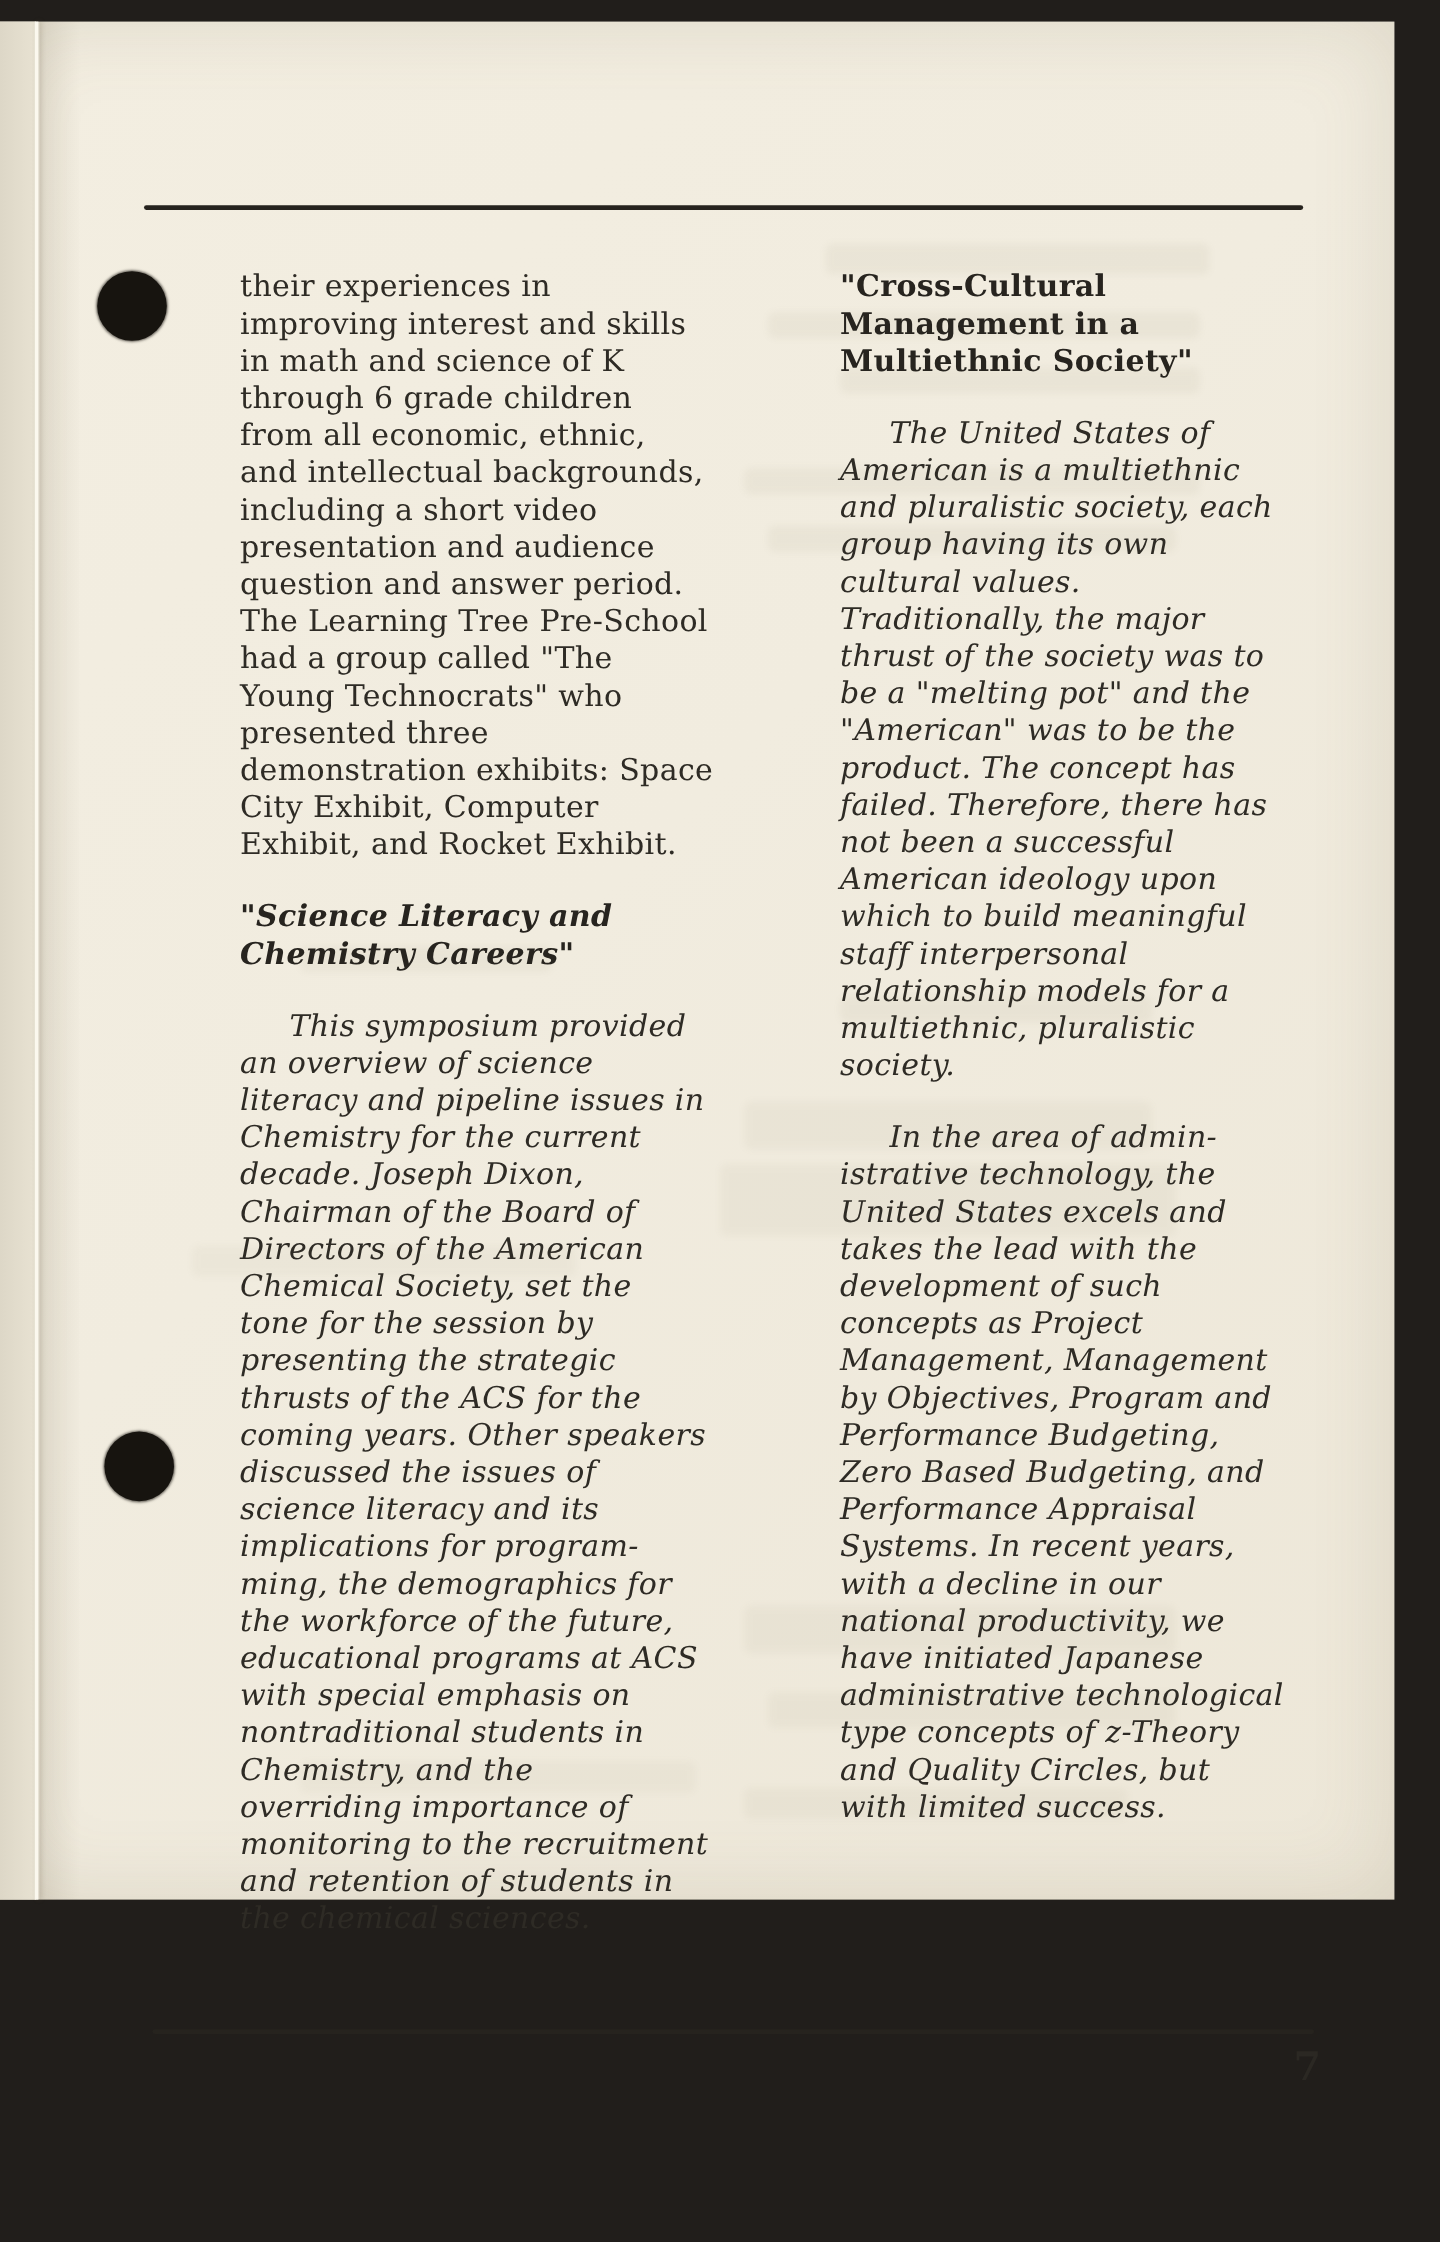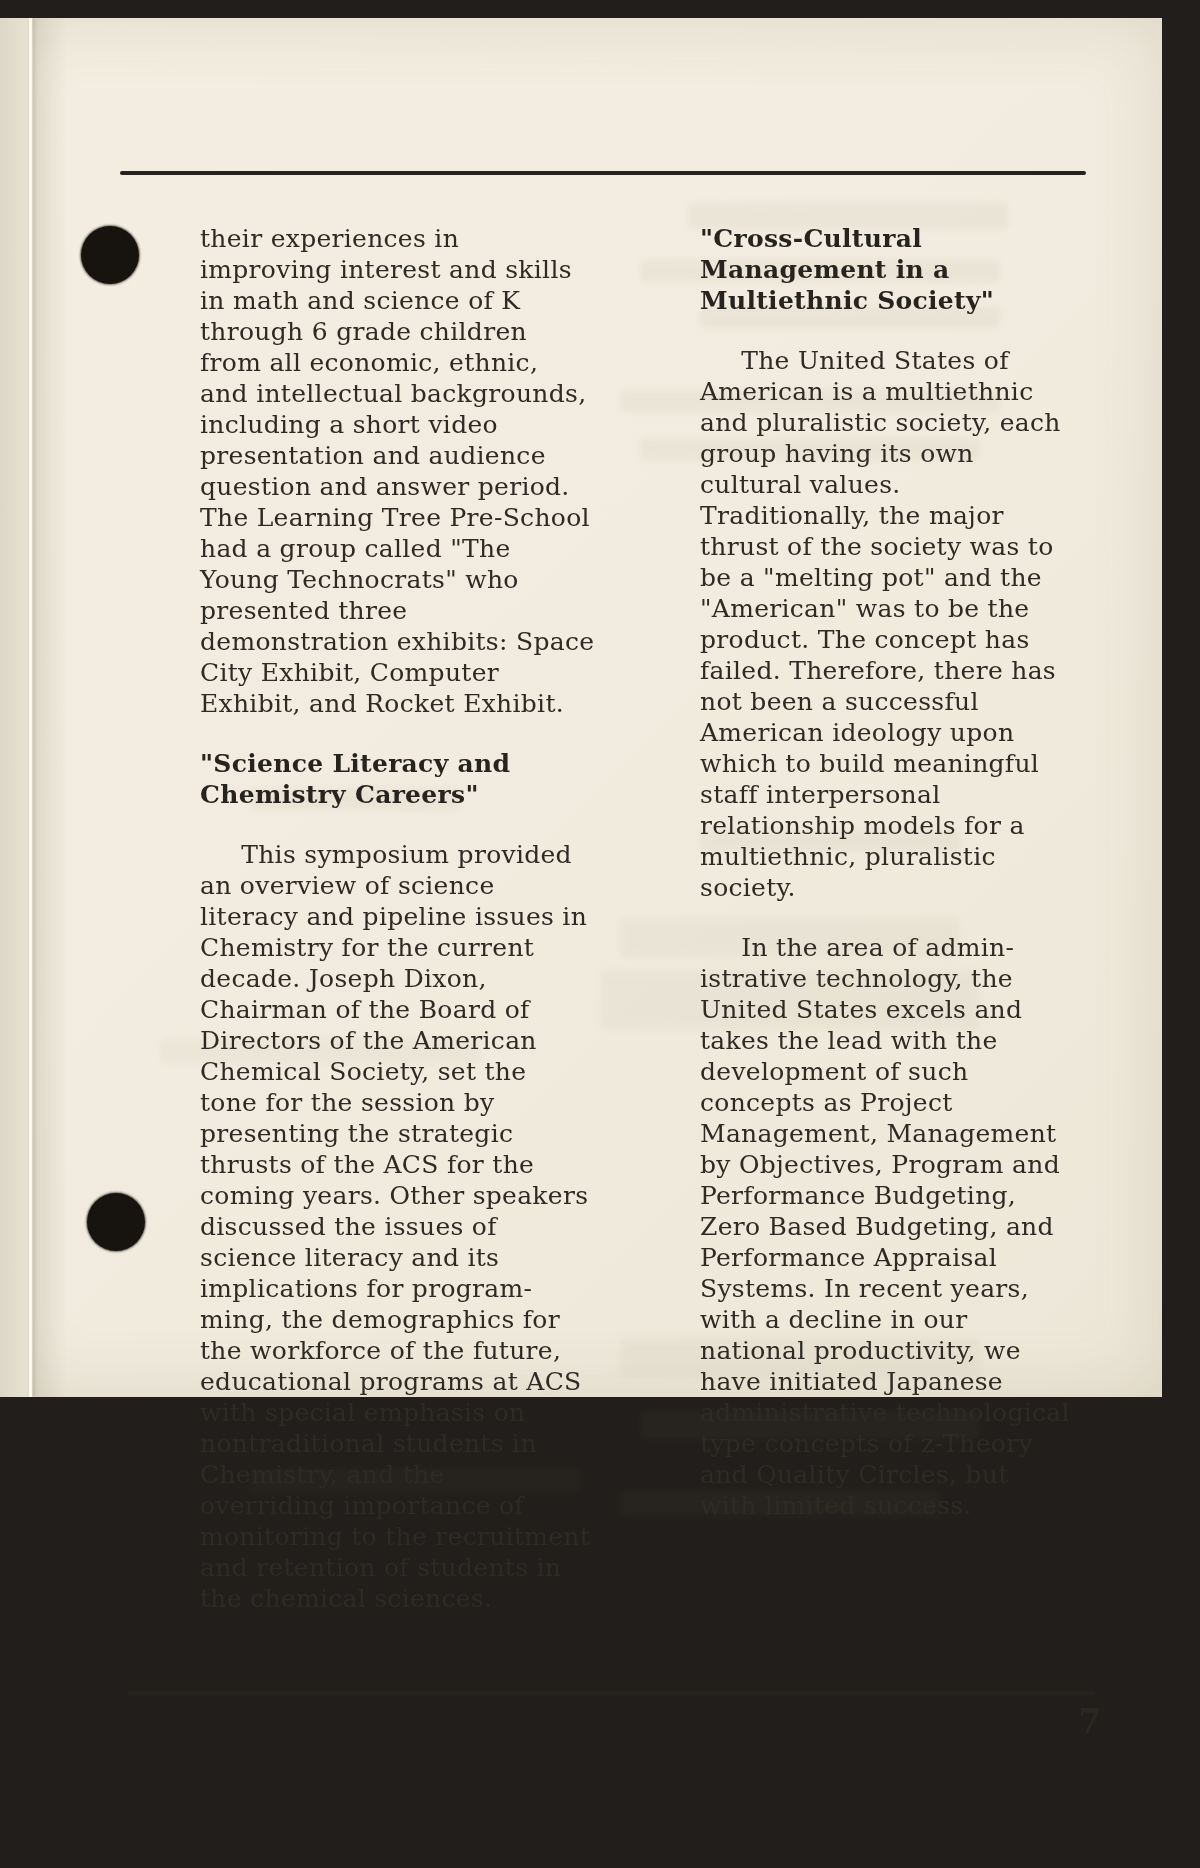--- a/index.html
+++ b/index.html
@@ -3,21 +3,21 @@
 <meta charset="utf-8">
 <style>
   html,body{margin:0;padding:0;}
   body{
     width:1200px;height:1868px;position:relative;
     background:#211e1b;
     font-family:"DejaVu Serif","Liberation Serif",serif;
     overflow:hidden;
   }
   .paper{
-    position:absolute;left:0;top:18px;width:1162px;height:1379px;
+    position:absolute;left:0;top:18px;width:1162px;height:1565px;
     background:linear-gradient(135deg,#f3eee1 0%,#f1ecdf 45%,#ede7d8 100%);
     box-shadow:inset 0 0 70px rgba(120,105,75,.16);
   }
   
   .gutter{position:absolute;left:0;top:0;width:30px;height:100%;
     background:linear-gradient(to right,#ddd7c7,#e8e2d2);}
   .crease{position:absolute;left:29px;top:0;width:3px;height:100%;
     background:#fbf8ee;box-shadow:2px 0 4px rgba(100,88,62,.25);}
   .curve-shadow{position:absolute;left:33px;top:0;width:34px;height:100%;
     background:linear-gradient(to right,rgba(96,84,58,.12),rgba(96,84,58,0));}
@@ -26,21 +26,21 @@
   .hole-1{left:81px;top:208px;}
   .hole-2{left:87px;top:1175px;}
   .rule{position:absolute;height:4px;background:#26231e;border-radius:2px;}
   .rule-top{left:120px;top:153px;width:966px;}
   .rule-bottom{left:127px;top:1673px;width:968px;}
   .col{position:absolute;width:430px;color:#2e2b25;
     font-size:25px;line-height:31px;letter-spacing:.3px;}
   .col-left{left:200px;top:205px;}
   .col-right{left:700px;top:205px;}
   .block{margin:0;white-space:pre-wrap;}
-  .block + .block{margin-top:29px;}
+  .block + .block{margin-top:29px;font-style:italic;}
   .heading{font-weight:bold;font-size:25px;line-height:31px;color:#27241f;}
   .page-number{position:absolute;left:1078px;top:1684px;width:60px;
     font-size:33px;font-weight:bold;color:#2b2823;text-align:left;}
   
   .smudge{position:absolute;background:#8d8668;opacity:.07;filter:blur(3px);border-radius:6px;}
   .s1{left:688px;top:185px;width:320px;height:26px;}
   .s2{left:640px;top:242px;width:360px;height:22px;}
   .s3{left:700px;top:288px;width:300px;height:22px;}
   .s4{left:620px;top:372px;width:380px;height:22px;}
   .s5{left:640px;top:420px;width:340px;height:22px;}

